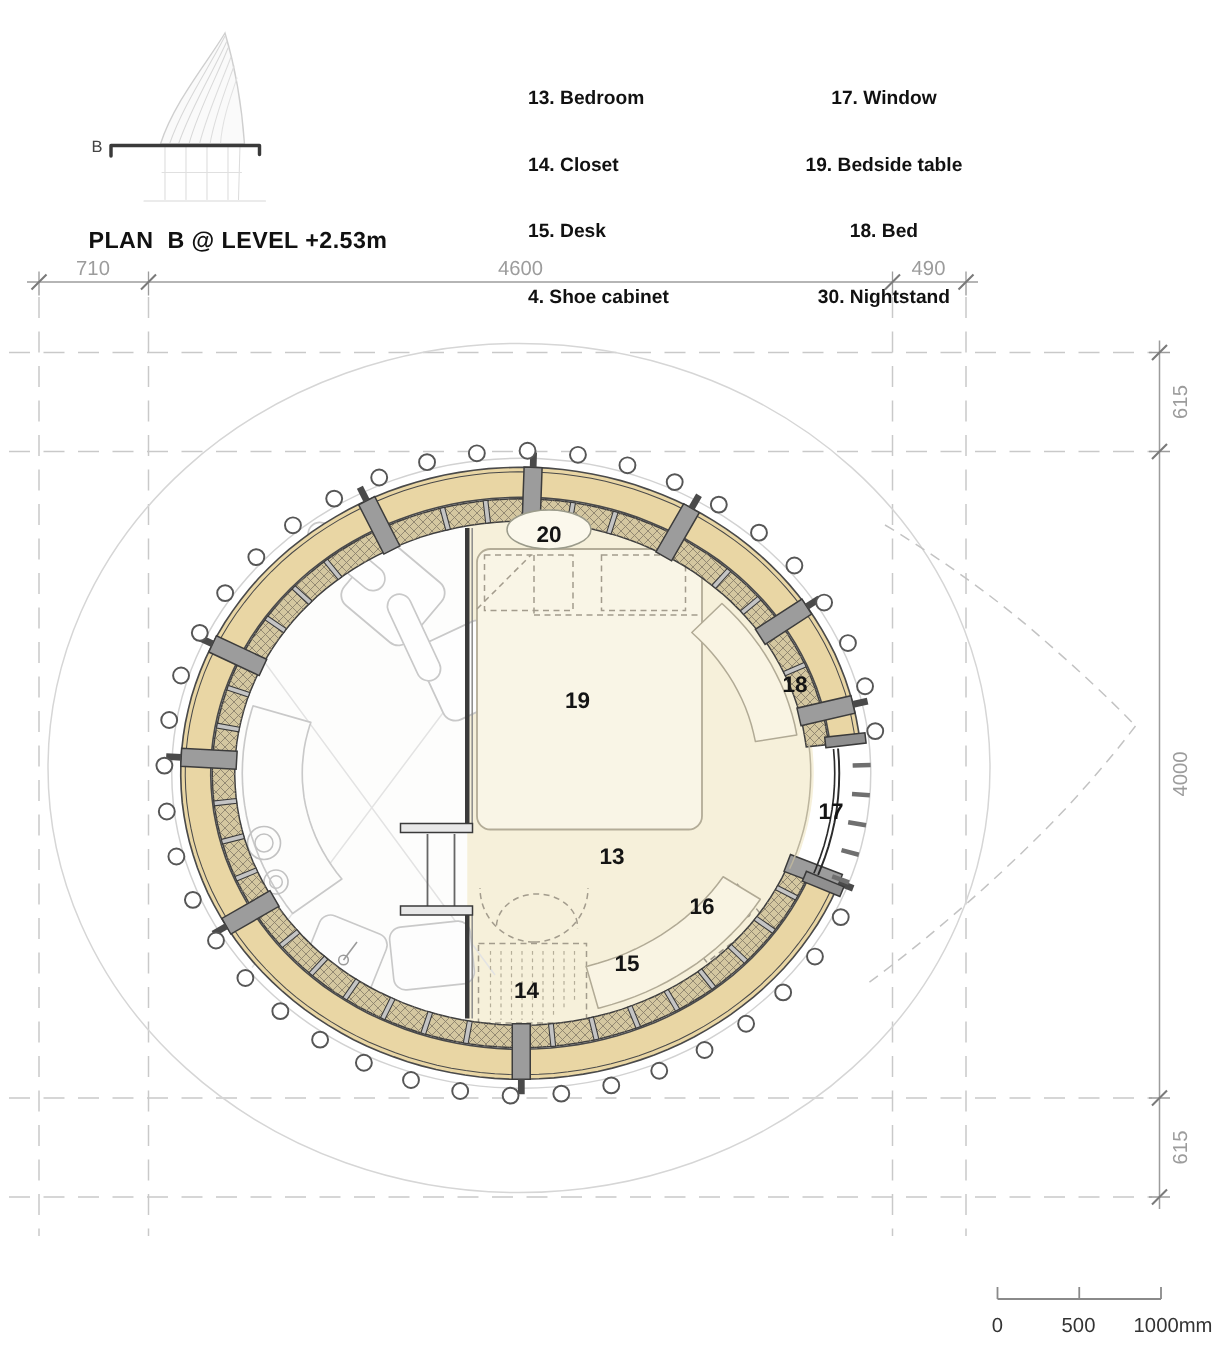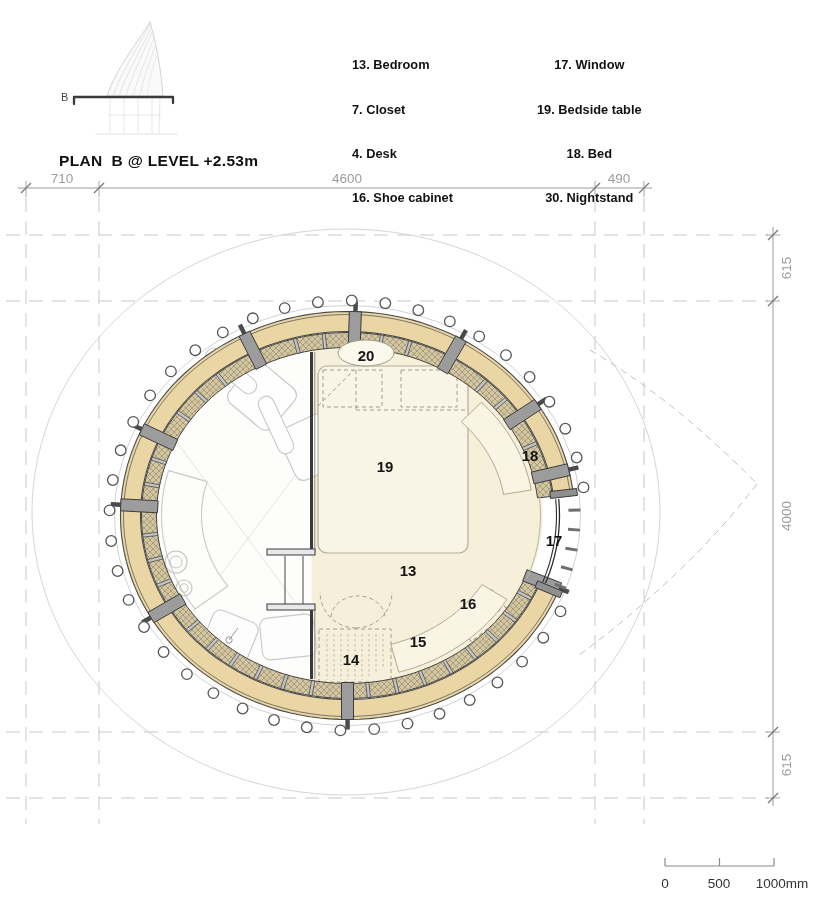--- a/index.html
+++ b/index.html
@@ -19,23 +19,23 @@
   .bmark{fill:#444;font-size:11px;}
 </style>
 </head>
 <body>
 
 <div class="canvas">
 
   <div class="title">PLAN  B @ LEVEL +2.53m</div>
   <div class="legend c1">
     <div>13. Bedroom</div>
-    <div>7. Closet</div>
-    <div>4. Desk</div>
-    <div>16. Shoe cabinet</div>
+    <div>14. Closet</div>
+    <div>15. Desk</div>
+    <div>4. Shoe cabinet</div>
   </div>
   <div class="legend c2">
     <div>17. Window</div>
     <div>19. Bedside table</div>
     <div>18. Bed</div>
     <div>30. Nightstand</div>
   </div>
 
   <svg width="818" height="907" viewBox="0 0 818 907">
     <defs>

